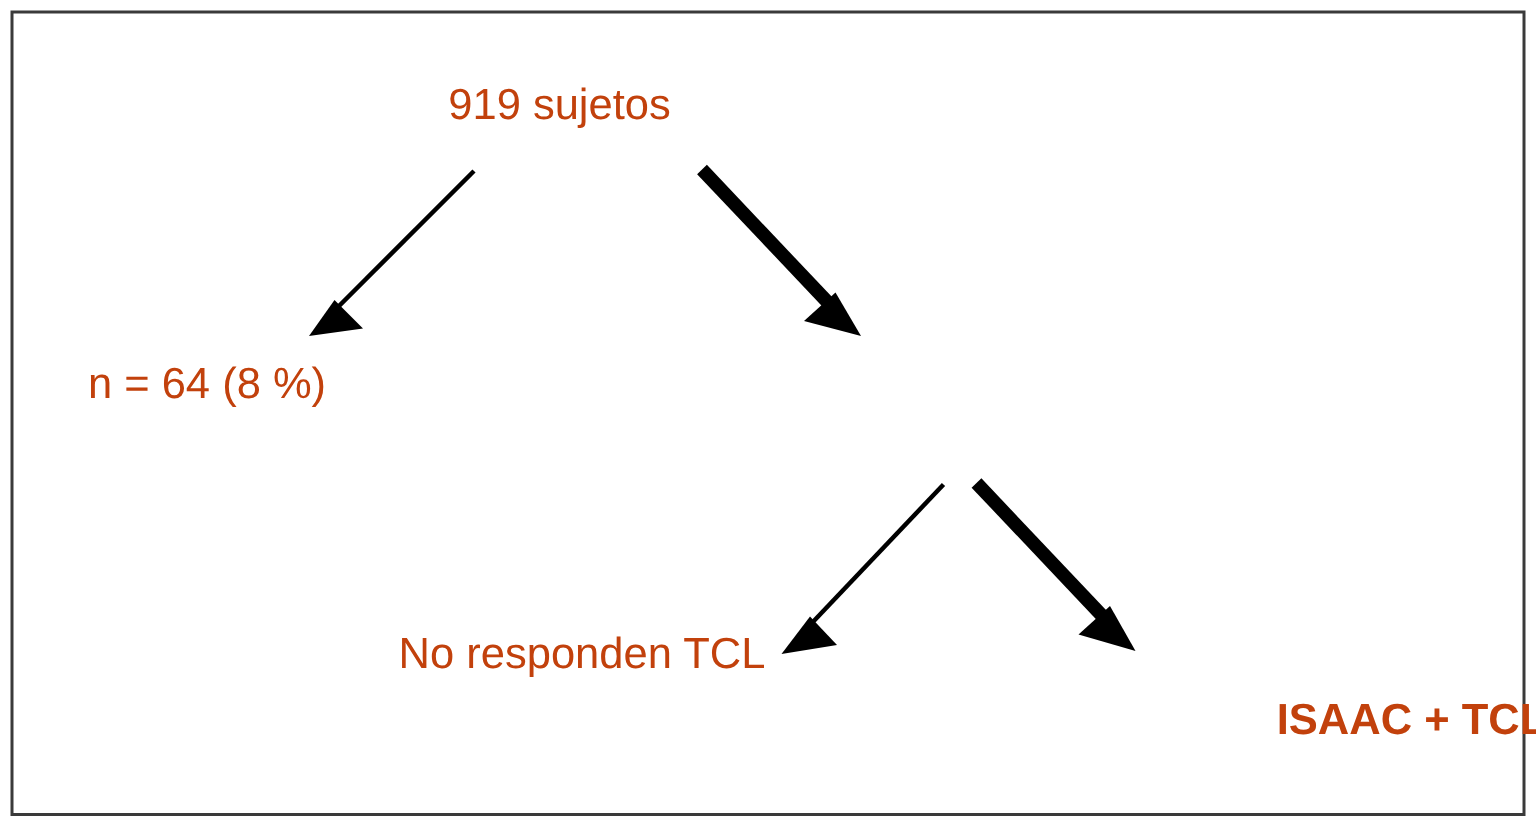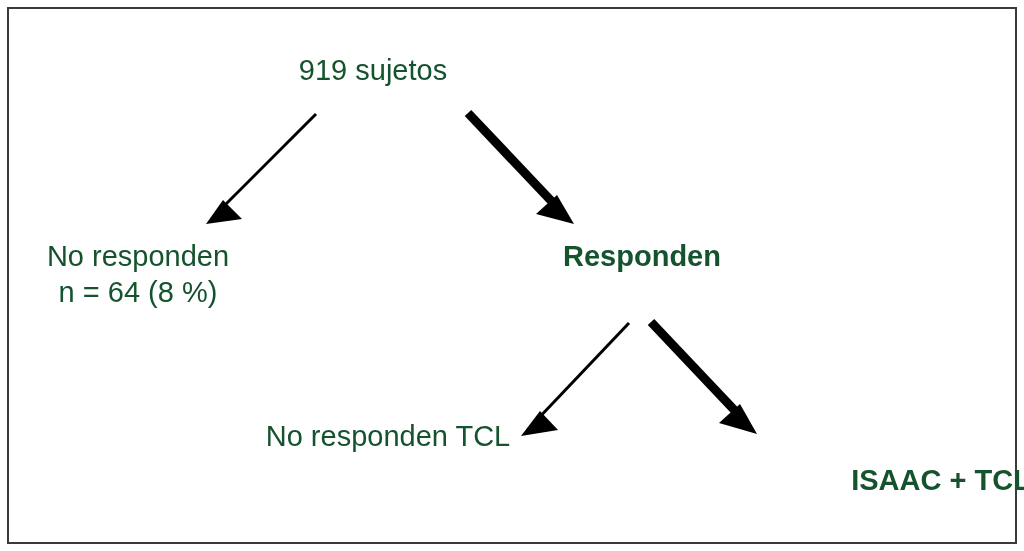--- a/index.html
+++ b/index.html
@@ -28,21 +28,21 @@
   #arrow-layer {
     position: absolute;
     left: 0;
     top: 0;
     width: 1024px;
     height: 551px;
   }
   .node {
     position: absolute;
     text-align: center;
-    color: #14532d;
+    color: #c2410c;
     line-height: 36px;
     white-space: nowrap;
     transform: translateX(-50%);
   }
   .node .line {
     display: block;
   }
   .node.regular {
     font-size: 29px;
     font-weight: normal;
@@ -86,26 +86,24 @@
       <line x1="651" y1="322" x2="739" y2="415" stroke="#000000" stroke-width="9"></line>
       <polygon points="757,434 719,423 740,404" fill="#000000"></polygon>
     </g>
   </svg>
 
   <div id="node-root" class="node regular">
     <span class="line">919 sujetos</span>
   </div>
 
   <div id="node-no-resp" class="node regular">
-    <span class="line">No responden</span>
     <span class="line">n = 64 (8 %)</span>
   </div>
 
   <div id="node-responden" class="node bold">
-    <span class="line">Responden</span>
   </div>
 
   <div id="node-no-tcl" class="node regular">
     <span class="line">No responden TCL</span>
   </div>
 
   <div id="node-isaac-tcl" class="node bold">
     <span class="line">ISAAC + TCL</span>
   </div>
 

